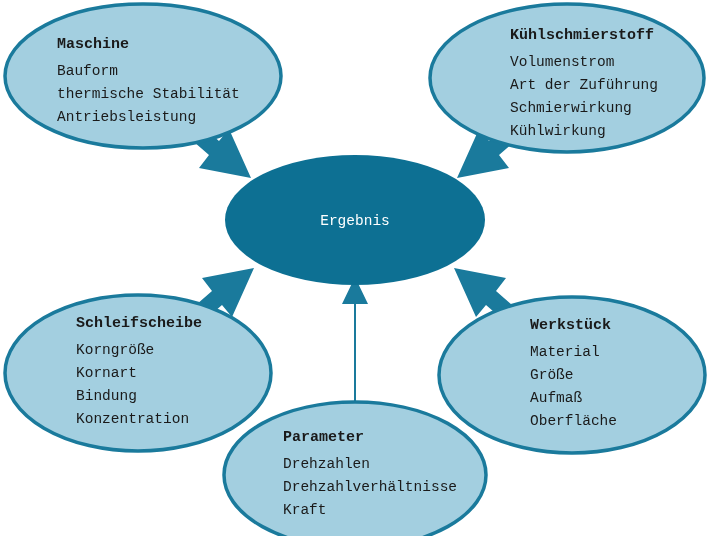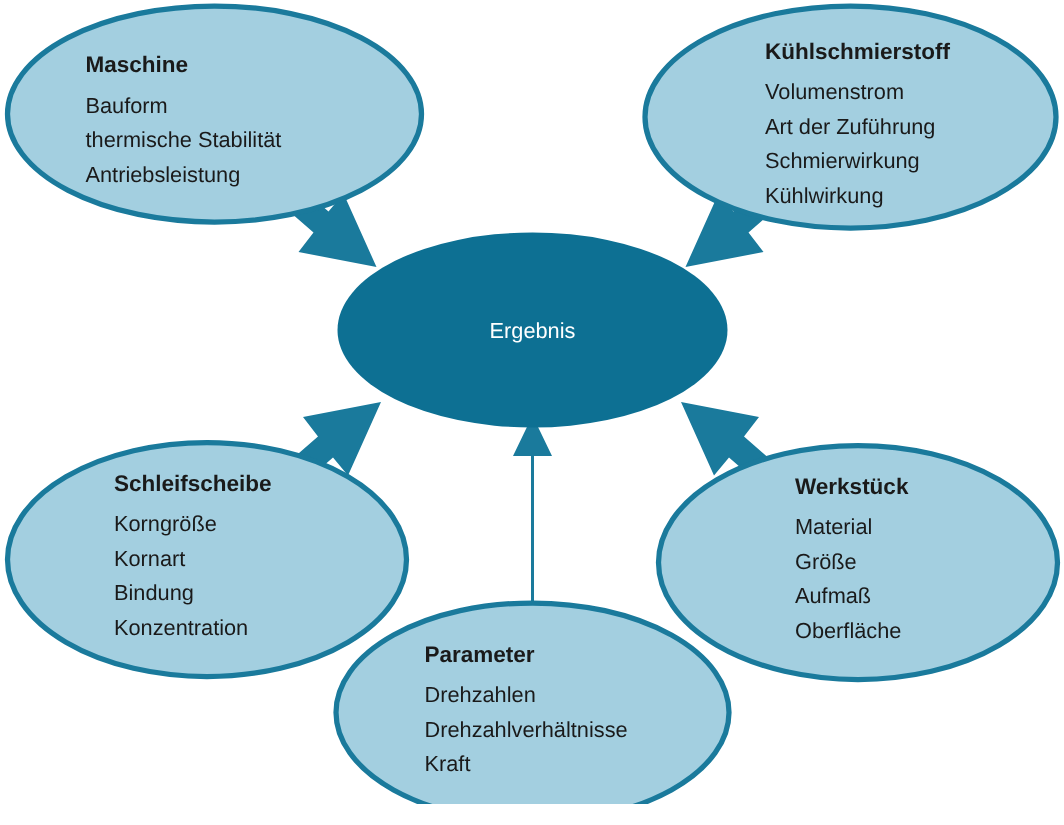--- a/index.html
+++ b/index.html
@@ -5,21 +5,21 @@
   html, body {
     margin: 0;
     padding: 0;
     background: #ffffff;
   }
   #diagram-root {
     position: relative;
     width: 709px;
     height: 536px;
     background: #ffffff;
-    font-family: Liberation Sans, sans-serif;
+    font-family: Liberation Mono, monospace;
     overflow: hidden;
   }
   svg.canvas {
     position: absolute;
     left: 0;
     top: 0;
     width: 709px;
     height: 550px;
   }
   .node-title {

